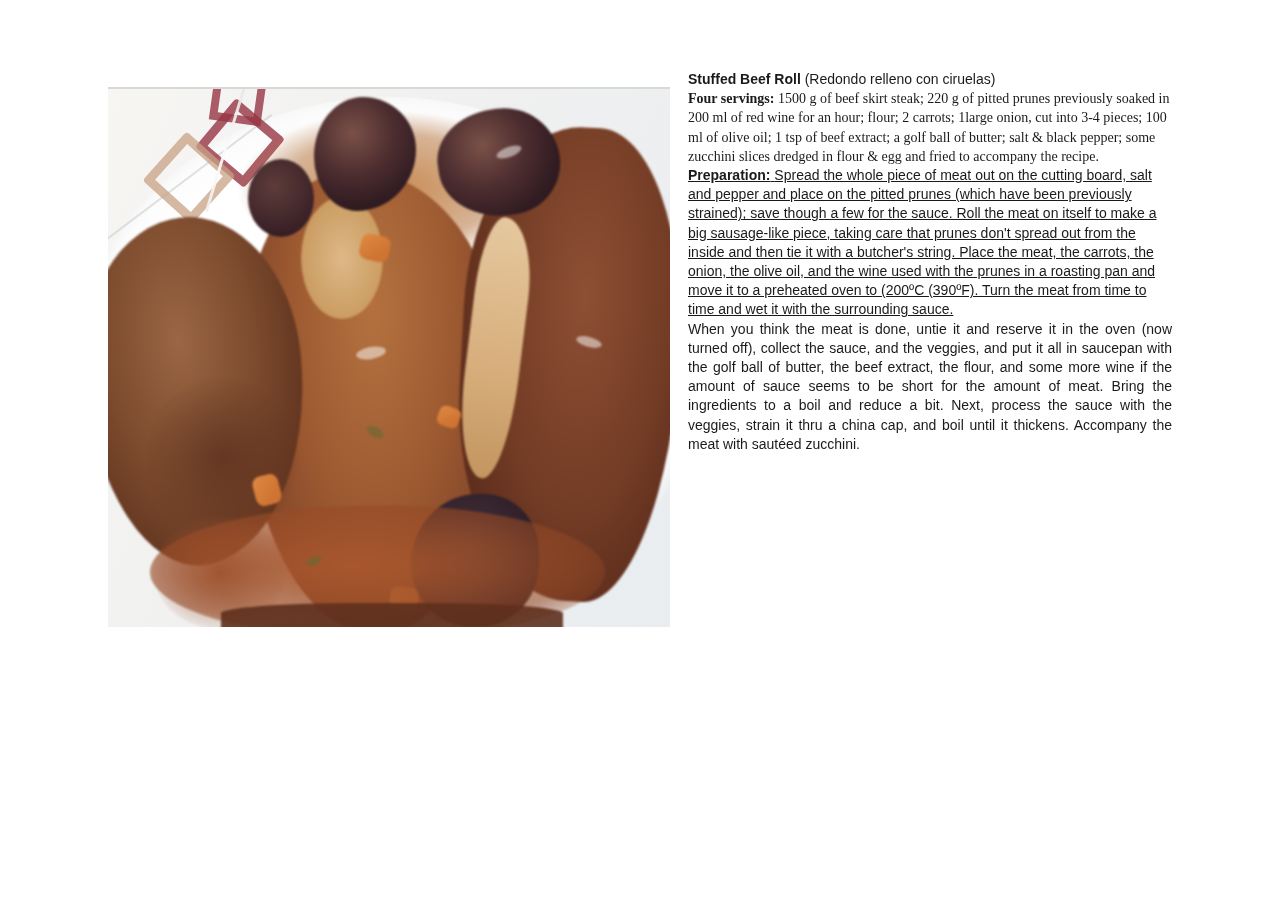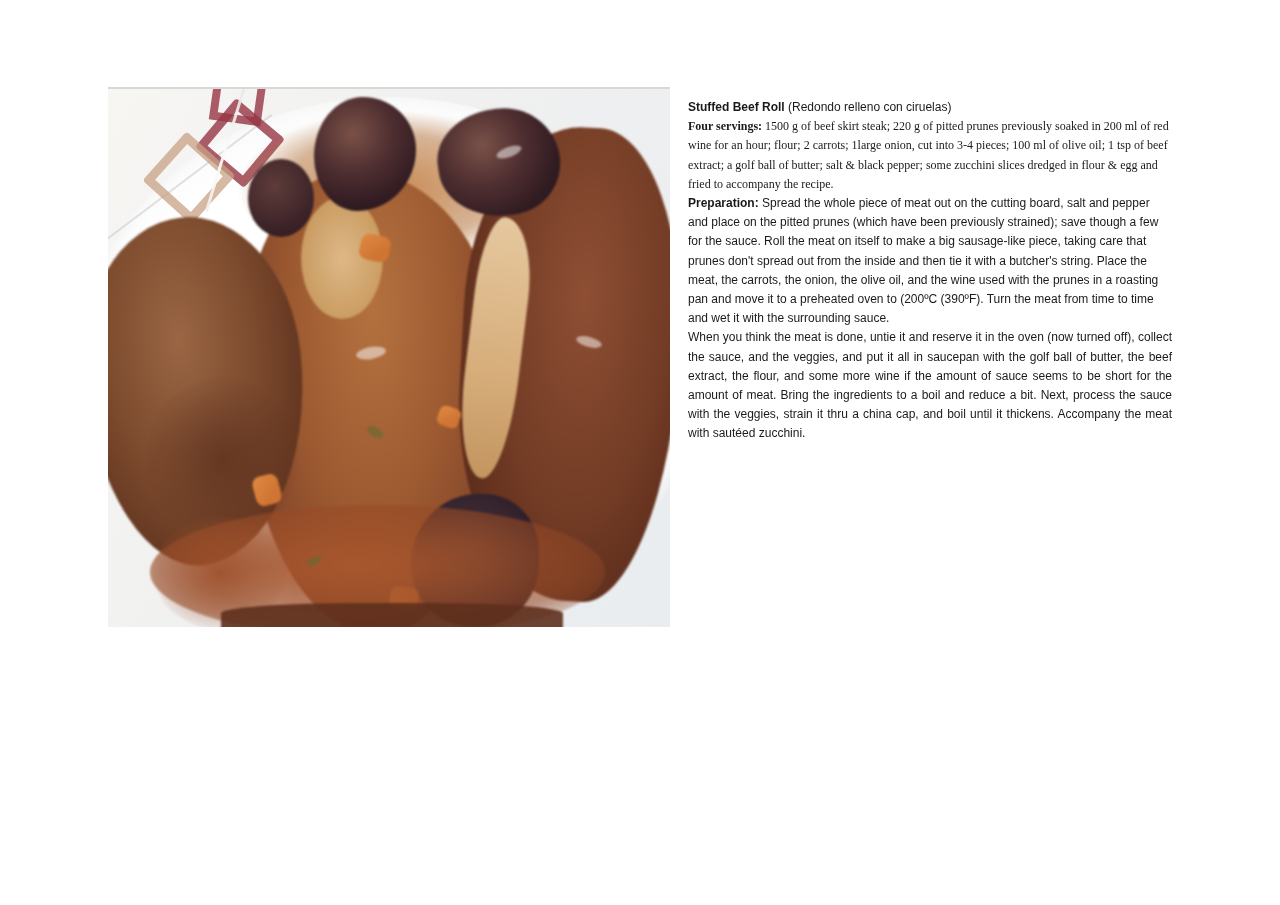--- a/index.html
+++ b/index.html
@@ -4,27 +4,27 @@
 <style>
   html, body { margin:0; padding:0; background:#ffffff; }
   .page {
     position:relative; width:1280px; height:905px;
     background:#ffffff; overflow:hidden;
     font-family:"Liberation Sans", sans-serif;
   }
 
   
   .col {
-    position:absolute; left:688px; top:98px; width:484px;
-    font-size:12px; line-height:19.2px; color:#1a1a1a;
+    position:absolute; left:688px; top:70px; width:484px;
+    font-size:14px; line-height:19.2px; color:#1a1a1a;
   }
   .col p { margin:0; }
   .p-title { margin-bottom:27px; }
   .p-serv  { margin-bottom:37px;font-family:Liberation Serif, serif; }
-  .p-prep  { margin-bottom:19px; }
+  .p-prep  { margin-bottom:19px;text-decoration:underline; }
   .p-final { text-align:justify; }
   .lbl { font-weight:bold; }
 
   
   .photo {
     position:absolute; left:108px; top:87px; width:562px; height:538px;
     overflow:hidden;
     border-top:2px solid #d8d8d6;
     background:linear-gradient(115deg, var(--bg-warm,#f7f6f3) 0%, #f0f0f0 45%, var(--bg-cool,#e9edf0) 100%);
   }

